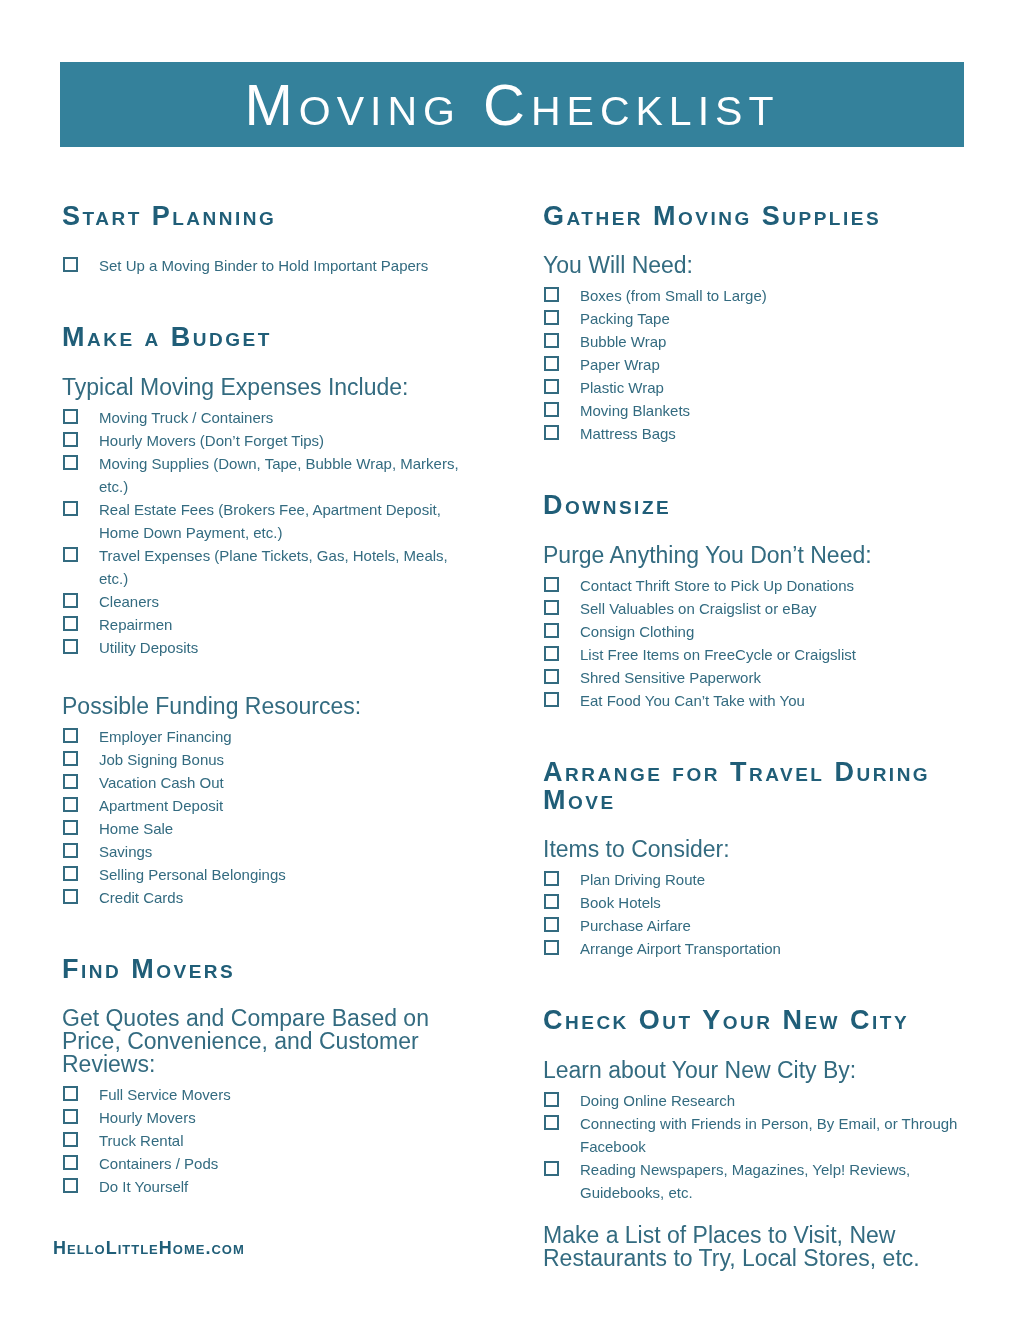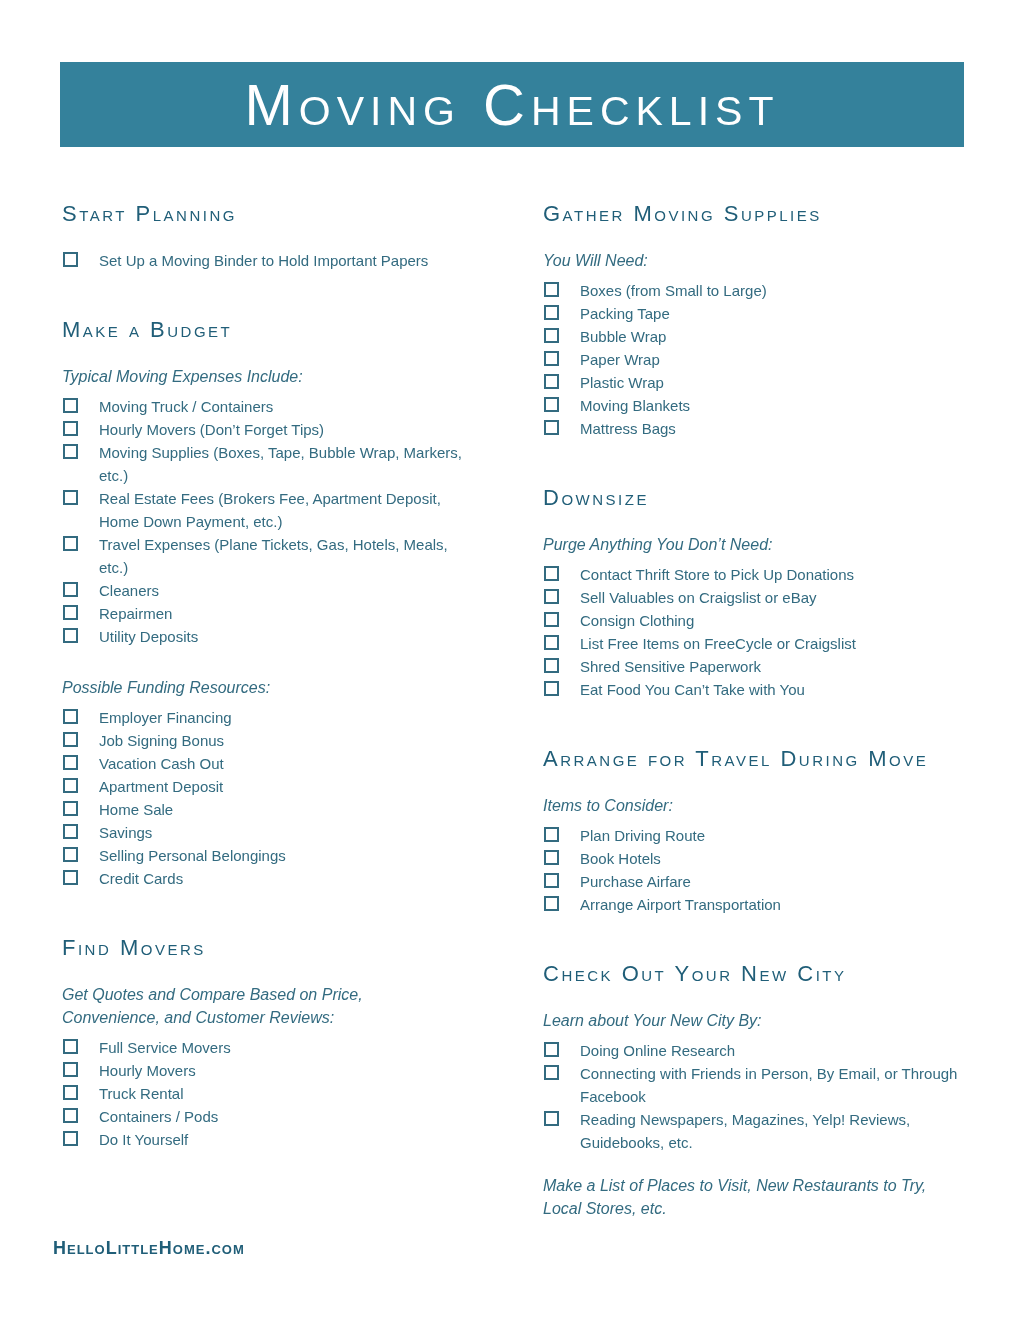--- a/index.html
+++ b/index.html
@@ -37,31 +37,30 @@
   .columns{
     position:absolute;left:62px;top:202px;width:902px;
     display:flex;gap:26px;
   }
   .col-left{width:455px;flex:none;}
   .col-right{flex:1;min-width:0;}
   .section:not(:first-child){margin-top:46px;}
   .section h2{
     margin:0 0 24px 0;
     color:var(--heading-text);
-    font-size:22px;line-height:1.05;font-weight:400;
+    font-size:27px;line-height:1.05;font-weight:700;
     font-variant:small-caps;
     letter-spacing:2.5px;
   }
-  .group + .group{margin-top:28px;}
+  .group + .group{margin-top:36px;}
   .intro,.outro{
     margin:0 0 7px 0;
     color:var(--body-text);
-    font-size:16px;line-height:23px;
+    font-size:23px;line-height:23px;
     max-width:392px;
-    font-style:italic;
   }
   .outro{margin:20px 0 8px 0;}
   ul.items{list-style:none;margin:0;padding:0;}
   li.item{
     display:flex;align-items:flex-start;
     color:var(--body-text);
     font-size:15px;line-height:23px;
   }
   .checkbox{
     width:15px;height:15px;flex:none;
@@ -109,21 +108,21 @@
               <li class="item">
                 <span class="checkbox"></span>
                 <span class="label">Moving Truck / Containers</span>
               </li>
               <li class="item">
                 <span class="checkbox"></span>
                 <span class="label">Hourly Movers (Don’t Forget Tips)</span>
               </li>
               <li class="item">
                 <span class="checkbox"></span>
-                <span class="label">Moving Supplies (Boxes, Tape, Bubble Wrap, Markers, etc.)</span>
+                <span class="label">Moving Supplies (Down, Tape, Bubble Wrap, Markers, etc.)</span>
               </li>
               <li class="item">
                 <span class="checkbox"></span>
                 <span class="label">Real Estate Fees (Brokers Fee, Apartment Deposit, Home Down Payment, etc.)</span>
               </li>
               <li class="item">
                 <span class="checkbox"></span>
                 <span class="label">Travel Expenses (Plane Tickets, Gas, Hotels, Meals, etc.)</span>
               </li>
               <li class="item">

